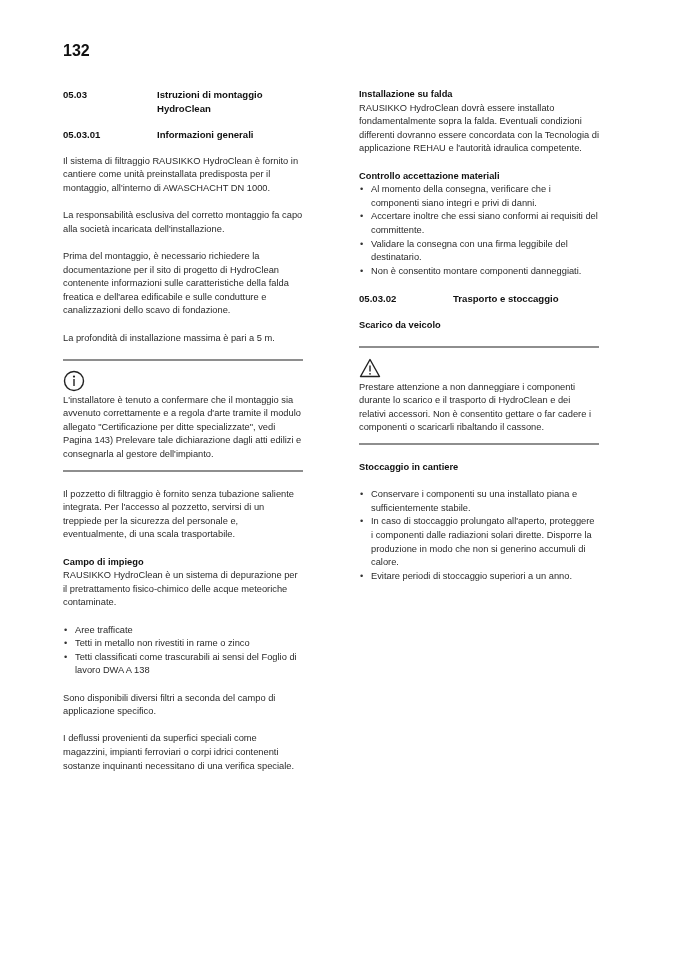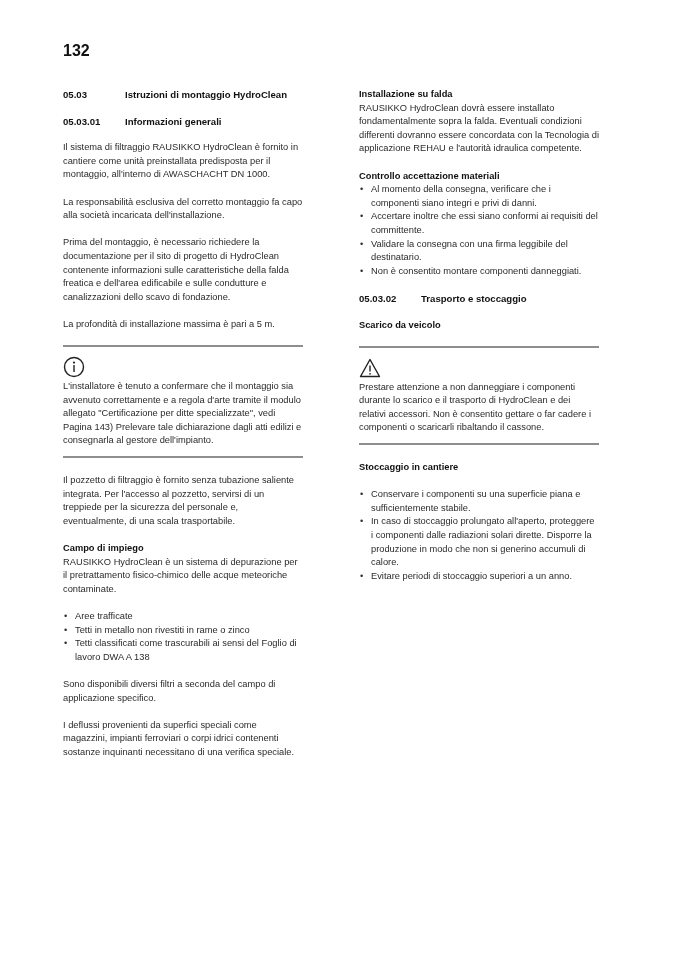--- a/index.html
+++ b/index.html
@@ -13,20 +13,21 @@
     }
     .col {
       position: absolute; top: 88px; width: 240px;
       font-size: 9.3px; line-height: 13.6px; color: #2a2a2a;
     }
     .col-left { left: 63px; }
     .col-right { left: 359px; }
     .section-head {
       display: flex; font-weight: bold; font-size: 9.6px; color: #111;
       margin: 0 0 13px 0;
+      gap: 32px;
     }
     .section-head .num { width: 62px; flex: none; }
     p { margin: 0 0 13.6px 0; }
     .sub-head { font-weight: bold; color: #111; display: block; }
     ul { list-style: none; margin: 0 0 13.6px 0; padding: 0; }
     ul li { position: relative; padding-left: 12px; }
     ul li::before {
       content: "•"; position: absolute; left: 1px; top: 0; color: #333;
     }
     .note {
@@ -111,18 +112,18 @@
       <path d="M11 2.5 L20.5 19.5 L1.5 19.5 Z" fill="none" stroke="#222" stroke-width="1.4" stroke-linejoin="round"></path>
       <rect x="10.3" y="8.5" width="1.4" height="6" fill="#222"></rect>
       <circle cx="11" cy="16.8" r="0.9" fill="#222"></circle>
     </svg>
     <p>Prestare attenzione a non danneggiare i componenti durante lo scarico e il trasporto di HydroClean e dei relativi accessori. Non è consentito gettare o far cadere i componenti o scaricarli ribaltando il cassone.</p>
   </div>
 
   <div>
     <span class="sub-head" style="margin-bottom:13.6px;">Stoccaggio in cantiere</span>
     <ul>
-      <li>Conservare i componenti su una superficie piana e sufficientemente stabile.</li>
+      <li>Conservare i componenti su una installato piana e sufficientemente stabile.</li>
       <li>In caso di stoccaggio prolungato all'aperto, proteggere i componenti dalle radiazioni solari dirette. Disporre la produzione in modo che non si generino accumuli di calore.</li>
       <li>Evitare periodi di stoccaggio superiori a un anno.</li>
     </ul>
   </div>
 </div>
 
 </body></html>

